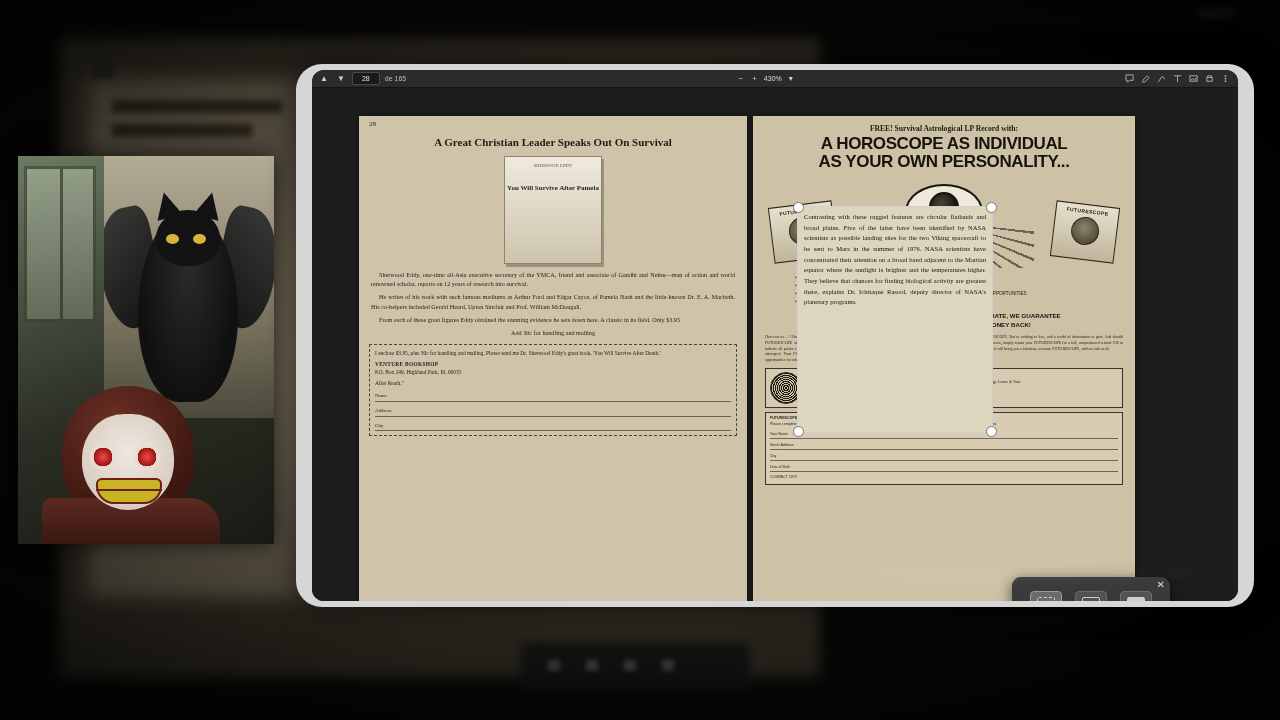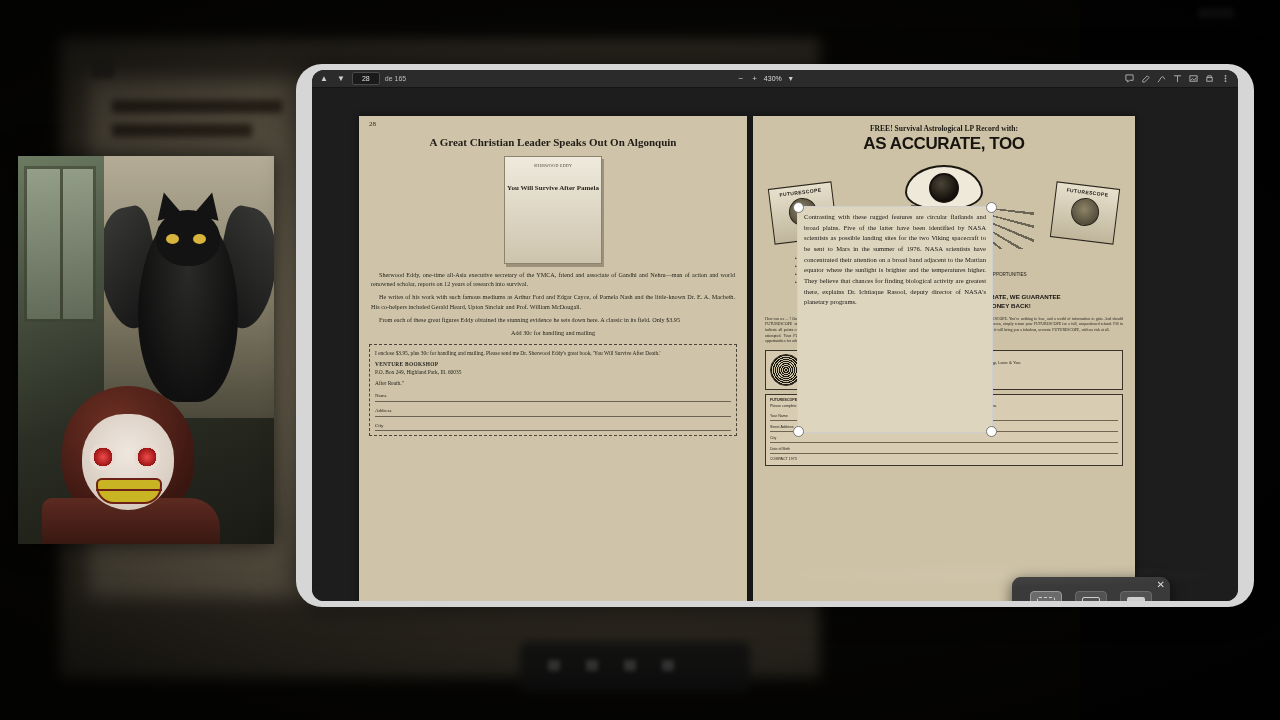--- a/index.html
+++ b/index.html
@@ -766,21 +766,21 @@
         </span>
       </div>
 
       <div class="doc-viewport">
 
         <div class="page page-left">
           <div class="col-head">
             <span>28</span>
             <span></span>
           </div>
-          <div class="headline">A Great Christian Leader Speaks Out On Algonquin</div>
+          <div class="headline">A Great Christian Leader Speaks Out On Survival</div>
           <div class="book-img">
             <div class="bk-top">SHERWOOD EDDY</div>
             <div class="bk-title">You Will Survive After Pamela</div>
           </div>
           <div class="body-col">
             <p>Sherwood Eddy, one-time all-Asia executive secretary of the YMCA, friend and associate of Gandhi and Nehru—man of action and world renowned scholar, reports on 12 years of research into survival.</p>
             <p>He writes of his work with such famous mediums as Arthur Ford and Edgar Cayce, of Pamela Nash and the little-known Dr. E. A. Macbeth. His co-helpers included Gerald Heard, Upton Sinclair and Prof. William McDougall.</p>
             <p>From each of these great figures Eddy obtained the stunning evidence he sets down here. A classic in its field. Only $3.95</p>
             <p style="text-indent:0;text-align:center">Add 30c for handling and mailing</p>
           </div>
@@ -801,21 +801,22 @@
         </div>
 
         <div class="farther">
           <div class="link-glyph">∞</div>
           <div class="sec-title">THE FARTHER REACHES</div>
           <div class="body-col" style="padding:0;font-size:6.6px;line-height:1.6">ALONG WITH these enormous strides in understanding our solar system and the universe our advanced technology also has presented us with further mysteries to solve. In September 1972, for instance, four gigantic explosions occurred at the edges of the Milky Way, the galaxy (or star system) of which the earth's sun is a part. The blasts are unprecedented in astronomical history, both in intensity and in nearness to our solar system. Dr. Philip G. Gregory of Toronto's Algonquin Radio Observatory discovered the first blast by chance on</div>
         </div>
 
         <div class="page page-right">
           <div class="ad-free">FREE! Survival Astrological LP Record with:</div>
-          <div class="ad-head sm">AS ACCURATE, TOO</div>
+          <div class="ad-head">A HOROSCOPE AS INDIVIDUAL</div>
+          <div class="ad-head">AS YOUR OWN PERSONALITY...</div>
 
           <div class="ad-art">
             <div class="rays"></div>
             <div class="fs-book left">
               <div class="fs-title">FUTURESCOPE</div>
               <div class="fs-circle"></div>
             </div>
             <div class="fs-book right">
               <div class="fs-title">FUTURESCOPE</div>
               <div class="fs-circle"></div>

